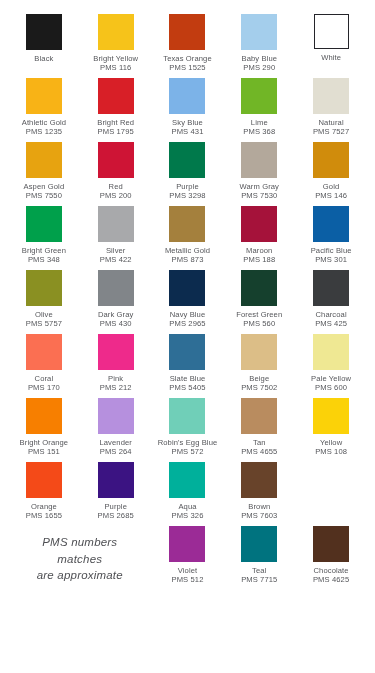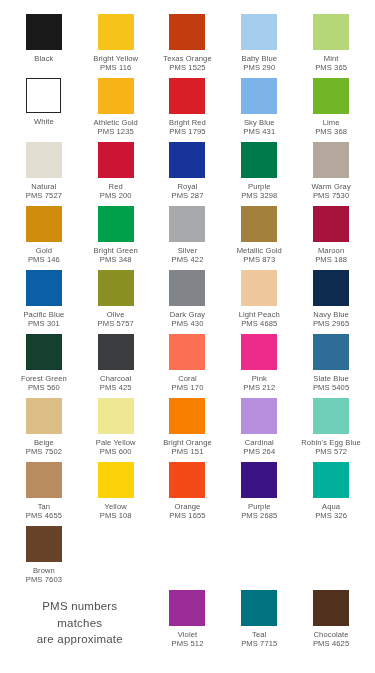--- a/index.html
+++ b/index.html
@@ -50,20 +50,21 @@
   .label .nm{display:block;}
   .label .pms{display:block;}
   .note{
     grid-column:1 / span 2;
     display:flex;
     align-items:flex-start;
     justify-content:center;
     padding-top:8px;
   }
   .note-text{
+    font-style:italic;
     font-size:11.5px;
     line-height:1.45;
     text-align:center;
     color:#4e4f53;
     letter-spacing:0.2px;
   }
 </style>
 </head>
 <body>
 
@@ -91,27 +92,20 @@
         </div>
       </div>
       <div class="cell">
         <div class="swatch" style="background: rgb(164, 206, 236);"></div>
         <div class="label">
           <span class="nm">Baby Blue</span>
           <span class="pms">PMS 290</span>
         </div>
       </div>
       <div class="cell">
-        <div class="swatch" style="background: rgb(182, 215, 119);"></div>
-        <div class="label">
-          <span class="nm">Mint</span>
-          <span class="pms">PMS 365</span>
-        </div>
-      </div>
-      <div class="cell">
         <div class="swatch outlined" style="background: rgb(255, 255, 255);"></div>
         <div class="label">
           <span class="nm">White</span>
           <span class="pms"></span>
         </div>
       </div>
       <div class="cell">
         <div class="swatch" style="background: rgb(248, 179, 22);"></div>
         <div class="label">
           <span class="nm">Athletic Gold</span>
@@ -140,34 +134,34 @@
         </div>
       </div>
       <div class="cell">
         <div class="swatch" style="background: rgb(225, 222, 209);"></div>
         <div class="label">
           <span class="nm">Natural</span>
           <span class="pms">PMS 7527</span>
         </div>
       </div>
       <div class="cell">
+        <div class="swatch" style="background: rgb(231, 163, 16);"></div>
+        <div class="label">
+          <span class="nm">Aspen Gold</span>
+          <span class="pms">PMS 7550</span>
+        </div>
+      </div>
+      <div class="cell">
         <div class="swatch" style="background: rgb(206, 20, 53);"></div>
         <div class="label">
           <span class="nm">Red</span>
           <span class="pms">PMS 200</span>
         </div>
       </div>
       <div class="cell">
-        <div class="swatch" style="background: rgb(23, 52, 155);"></div>
-        <div class="label">
-          <span class="nm">Royal</span>
-          <span class="pms">PMS 287</span>
-        </div>
-      </div>
-      <div class="cell">
         <div class="swatch" style="background: rgb(0, 121, 75);"></div>
         <div class="label">
           <span class="nm">Purple</span>
           <span class="pms">PMS 3298</span>
         </div>
       </div>
       <div class="cell">
         <div class="swatch" style="background: rgb(179, 168, 155);"></div>
         <div class="label">
           <span class="nm">Warm Gray</span>
@@ -224,27 +218,20 @@
         </div>
       </div>
       <div class="cell">
         <div class="swatch" style="background: rgb(129, 133, 137);"></div>
         <div class="label">
           <span class="nm">Dark Gray</span>
           <span class="pms">PMS 430</span>
         </div>
       </div>
       <div class="cell">
-        <div class="swatch" style="background: rgb(239, 200, 157);"></div>
-        <div class="label">
-          <span class="nm">Light Peach</span>
-          <span class="pms">PMS 4685</span>
-        </div>
-      </div>
-      <div class="cell">
         <div class="swatch" style="background: rgb(12, 43, 78);"></div>
         <div class="label">
           <span class="nm">Navy Blue</span>
           <span class="pms">PMS 2965</span>
         </div>
       </div>
       <div class="cell">
         <div class="swatch" style="background: rgb(21, 64, 45);"></div>
         <div class="label">
           <span class="nm">Forest Green</span>
@@ -296,21 +283,21 @@
       <div class="cell">
         <div class="swatch" style="background: rgb(247, 127, 0);"></div>
         <div class="label">
           <span class="nm">Bright Orange</span>
           <span class="pms">PMS 151</span>
         </div>
       </div>
       <div class="cell">
         <div class="swatch" style="background: rgb(182, 144, 222);"></div>
         <div class="label">
-          <span class="nm">Cardinal</span>
+          <span class="nm">Lavender</span>
           <span class="pms">PMS 264</span>
         </div>
       </div>
       <div class="cell">
         <div class="swatch" style="background: rgb(112, 207, 184);"></div>
         <div class="label">
           <span class="nm">Robin's Egg Blue</span>
           <span class="pms">PMS 572</span>
         </div>
       </div>

